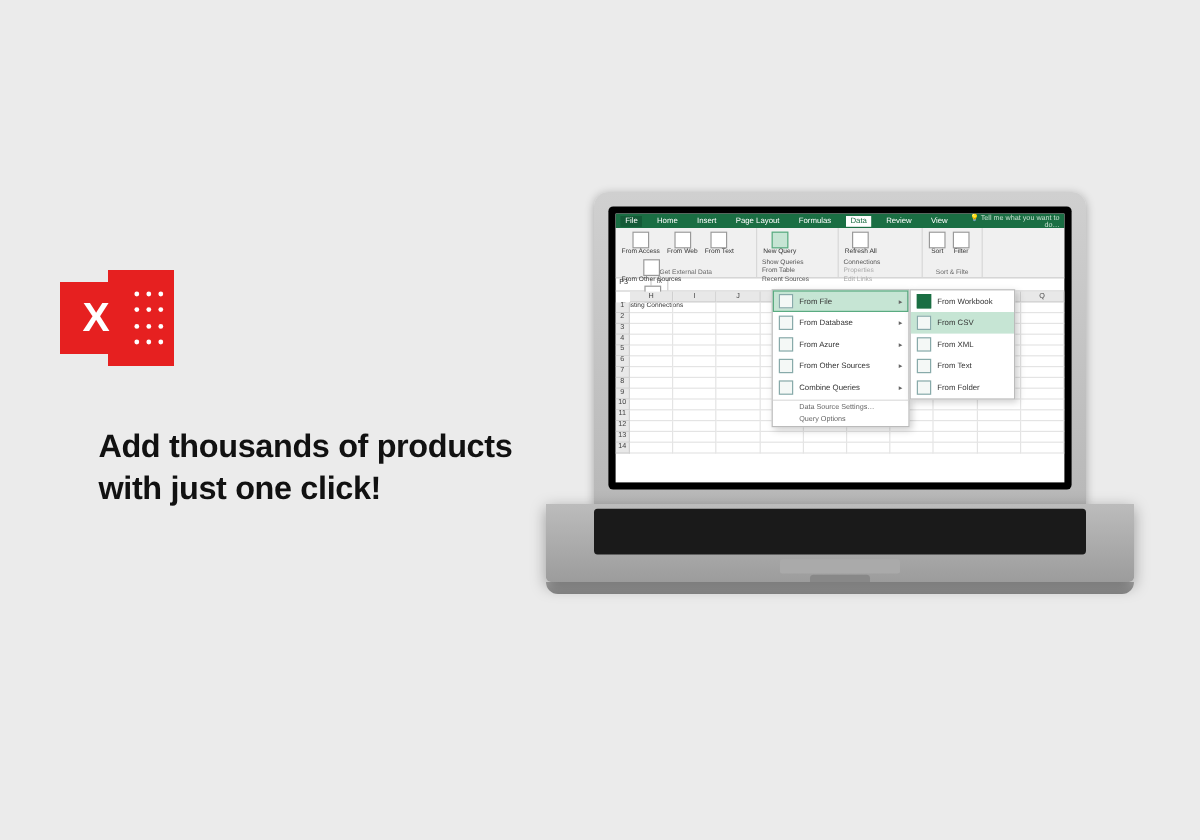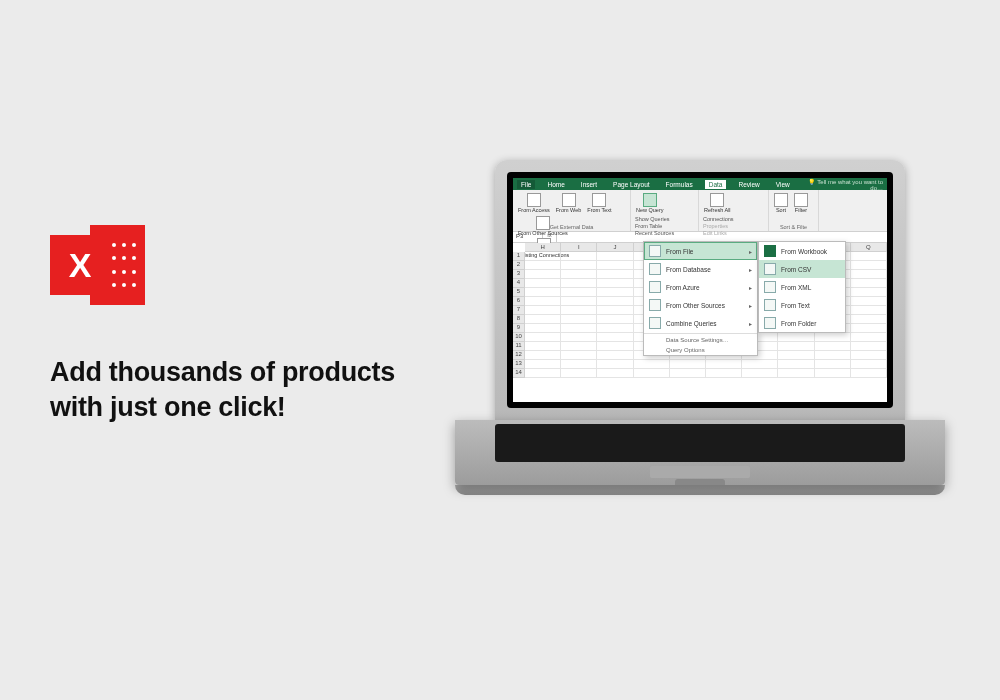--- a/index.html
+++ b/index.html
@@ -46,20 +46,21 @@
 }
 .excel-icon .back .dot {
   width: 4px; height: 4px; border-radius: 50%; background: #fff;
 }
 .promo-headline {
   font-size: 27px;
   font-weight: 800;
   color: #111;
   line-height: 1.3;
   letter-spacing: -0.3px;
+  margin-left: 32px;
 }
 .laptop {
   position: absolute;
   left: 455px; top: 160px;
   width: 490px;
 }
 .laptop-screen {
   margin: 0 auto;
   width: 410px;
   height: 260px;

